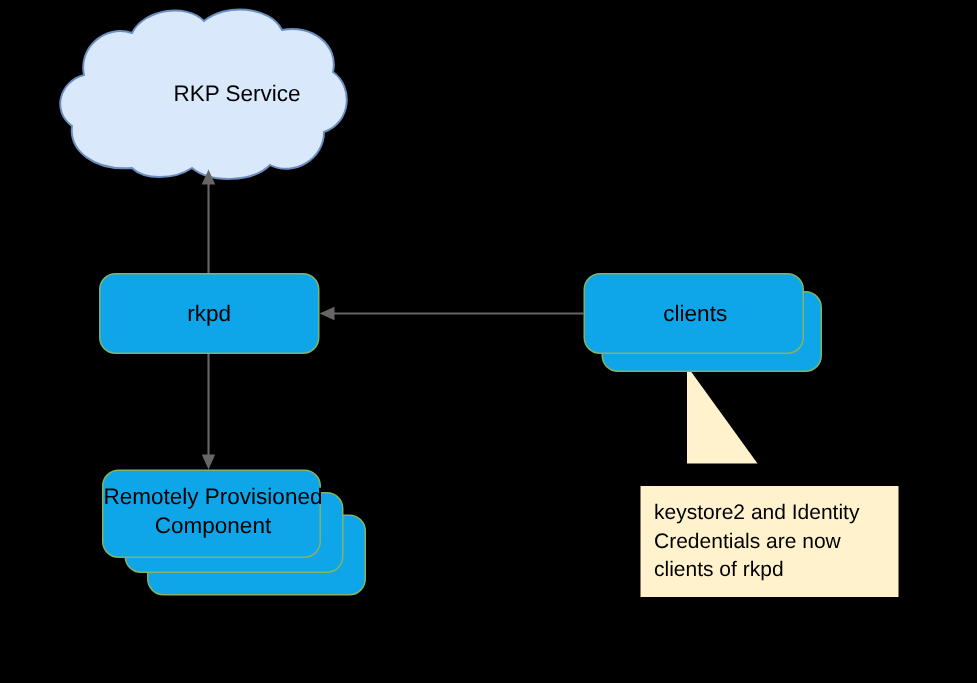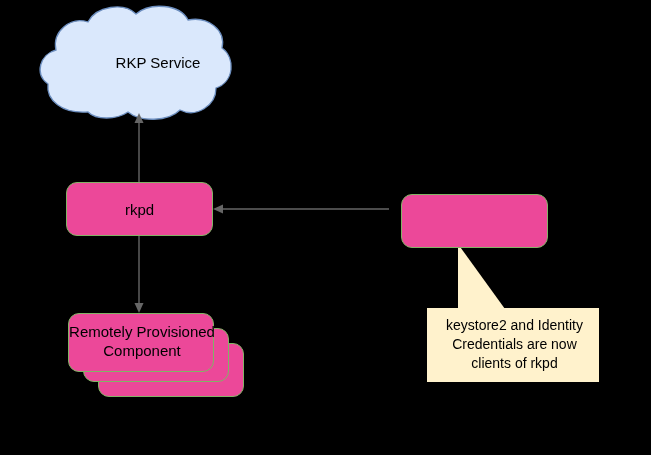--- a/index.html
+++ b/index.html
@@ -44,21 +44,21 @@
     width: 188px;
     height: 114px;
   }
   .cloud-label {
     top: 48px;
   }
 
   
   .rbox {
     position: absolute;
-    background: #ec4899;
+    background: #0ea5e9;
     border: 1px solid #82b366;
     border-radius: 11px;
     box-sizing: border-box;
   }
   .rbox-label {
     position: absolute;
     left: 0;
     right: 0;
     text-align: center;
     font-size: 15px;
@@ -88,26 +88,25 @@
   #stack-rpc { left: 68px; top: 313px; width: 176px; height: 84px; }
   #stack-rpc .layer-3 { left: 30px; top: 30px; width: 146px; height: 54px; }
   #stack-rpc .layer-2 { left: 15px; top: 15px; width: 146px; height: 54px; }
   #stack-rpc .layer-1 { left: 0px;  top: 0px;  width: 146px; height: 59px; }
   #stack-rpc .rbox-label { top: 8px; width: 146px; }
 
   
   #callout-clients {
     position: absolute;
     left: 427px;
-    top: 308px;
+    top: 324px;
     width: 172px;
     height: 74px;
     background: #fff2cc;
     box-sizing: border-box;
-    text-align: center;
   }
   #callout-text {
     position: absolute;
     left: 9px;
     top: 8px;
     right: 6px;
     font-size: 14px;
     line-height: 19px;
     color: #000000;
     white-space: pre-line;
@@ -155,20 +154,23 @@
 <div class="cloud-wrap">
   <div class="node-text cloud-label">RKP Service</div>
 </div>
 
 <div class="rbox" id="node-rkpd">
   <div class="rbox-label">rkpd</div>
 </div>
 
 <div class="stack" id="stack-clients">
   <div class="rbox layer-2"></div>
+  <div class="rbox layer-1">
+    <div class="rbox-label">clients</div>
+  </div>
 </div>
 
 <div class="stack" id="stack-rpc">
   <div class="rbox layer-3"></div>
   <div class="rbox layer-2"></div>
   <div class="rbox layer-1">
     <div class="rbox-label">Remotely
 Provisioned
 Component</div>
   </div>

